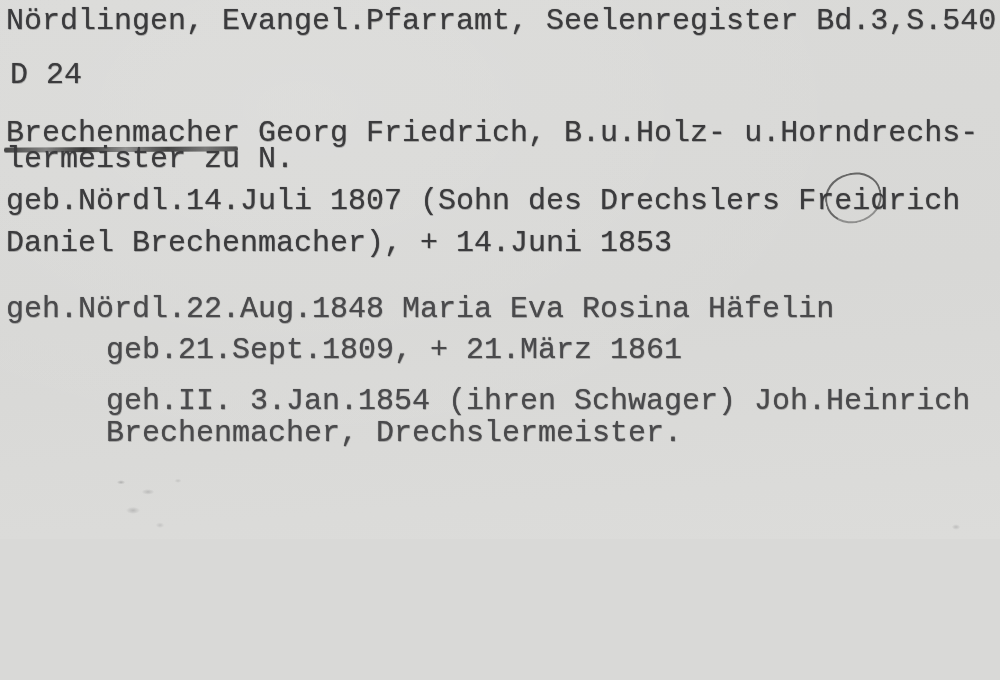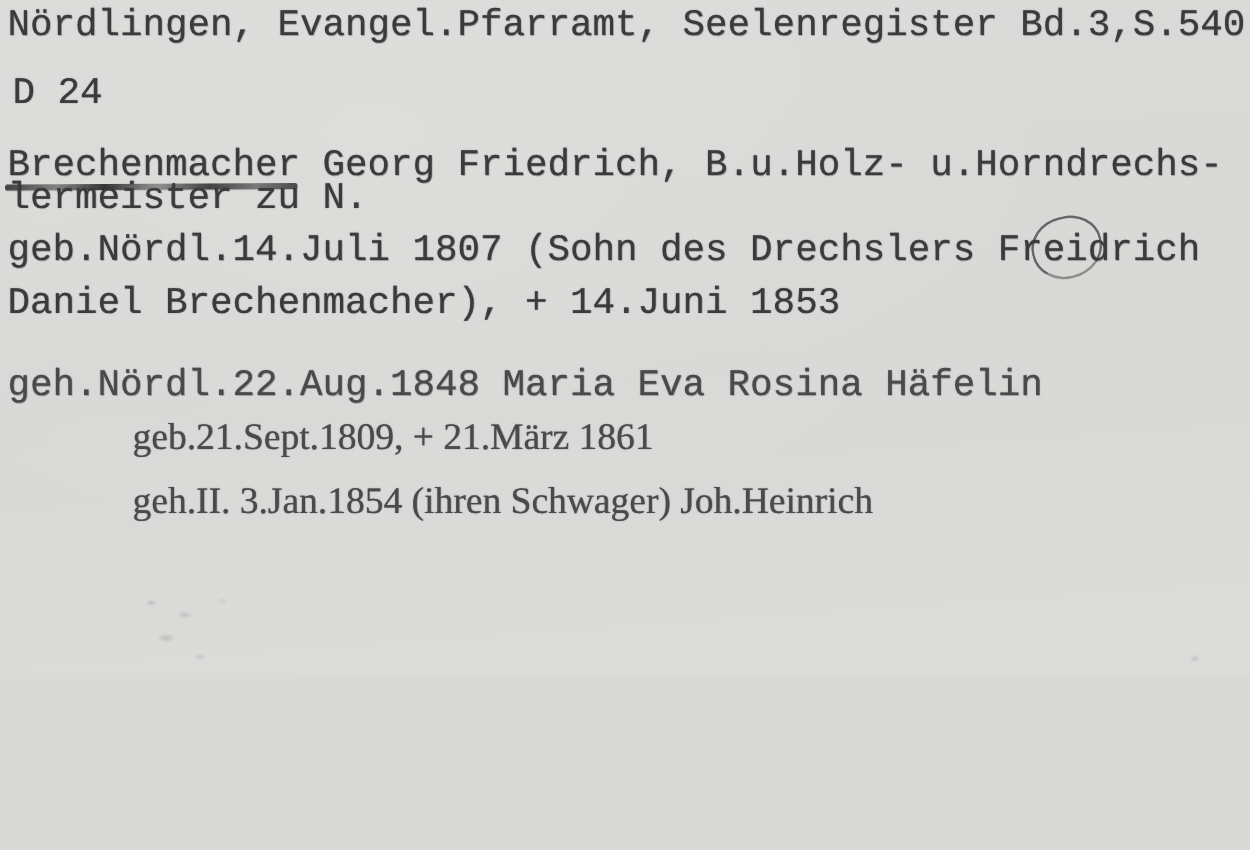--- a/index.html
+++ b/index.html
@@ -20,21 +20,21 @@
   .tline {
     position: absolute;
     left: 6px;
     font-size: 30px;
     line-height: 34px;
     color: #3b3b3d;
     white-space: pre;
     letter-spacing: 0px;
     text-shadow: 0 0 1px rgba(45,45,45,0.55), 0.5px 0.5px 0 rgba(45,45,45,0.25);
   }
-  .indent { left: 106px; font-family: Liberation Serif, serif; }
+  .indent { left: 106px; }
   .faded { color: #4a4a4c; }
   .l1  { top: 4px;  }
   .l2  { top: 58px; left: 10px; }
   .l3  { top: 100px; margin-top: 16px; }
   .l4  { top: 142px; }
   .l5  { top: 184px; }
   .l6  { top: 226px; }
   .l7  { top: 292px; }
   .l8  { top: 333px; }
   .l9  { top: 384px; }
@@ -116,20 +116,21 @@
   <div class="tline l5"><span>geb.Nördl.14.Juli 1807 (Sohn des Drechslers Fr</span><span class="circ">ei</span><span>drich</span></div>
 
   <div class="tline l6">Daniel Brechenmacher), + 14.Juni 1853</div>
 
   <div class="tline l7 faded">geh.Nördl.22.Aug.1848 Maria Eva Rosina Häfelin</div>
 
   <div class="tline l8 indent faded">geb.21.Sept.1809, + 21.März 1861</div>
 
   <div class="tline l9 indent faded">geh.II. 3.Jan.1854 (ihren Schwager) Joh.Heinrich</div>
 
+  <div class="tline l10 indent faded">Brechenmacher, Drechslermeister.</div>
 
   <div class="smudge sm1"></div>
   <div class="smudge sm2"></div>
   <div class="smudge sm3"></div>
   <div class="smudge sm4"></div>
   <div class="dot"></div>
 
 </div>
 
 </body></html>

